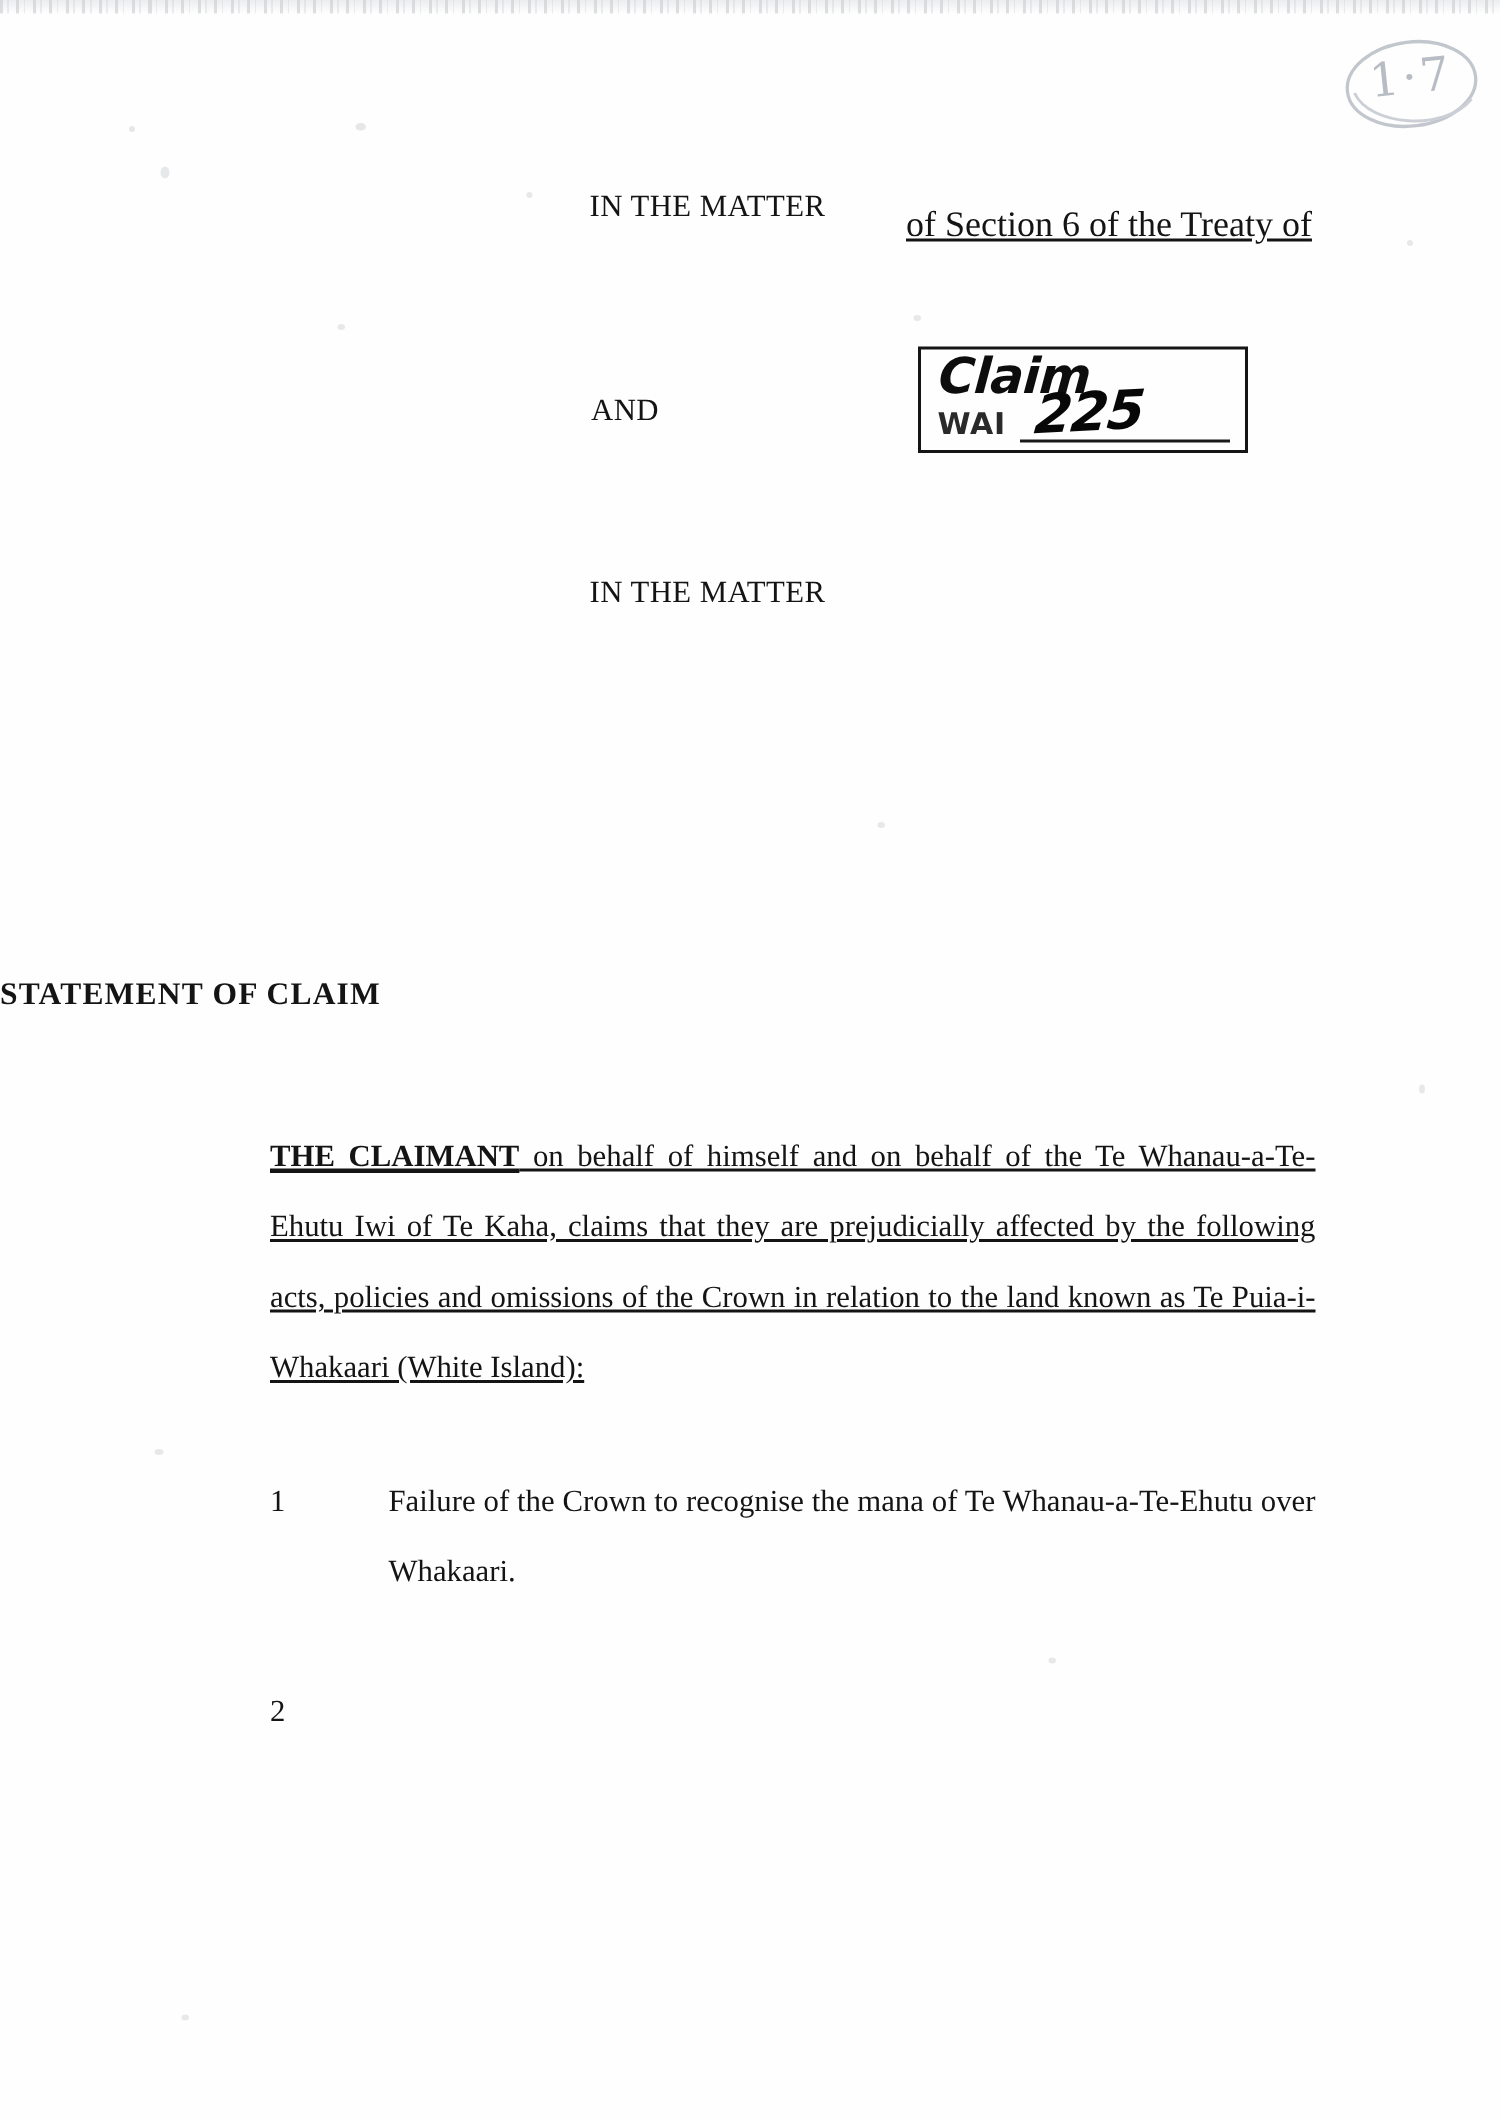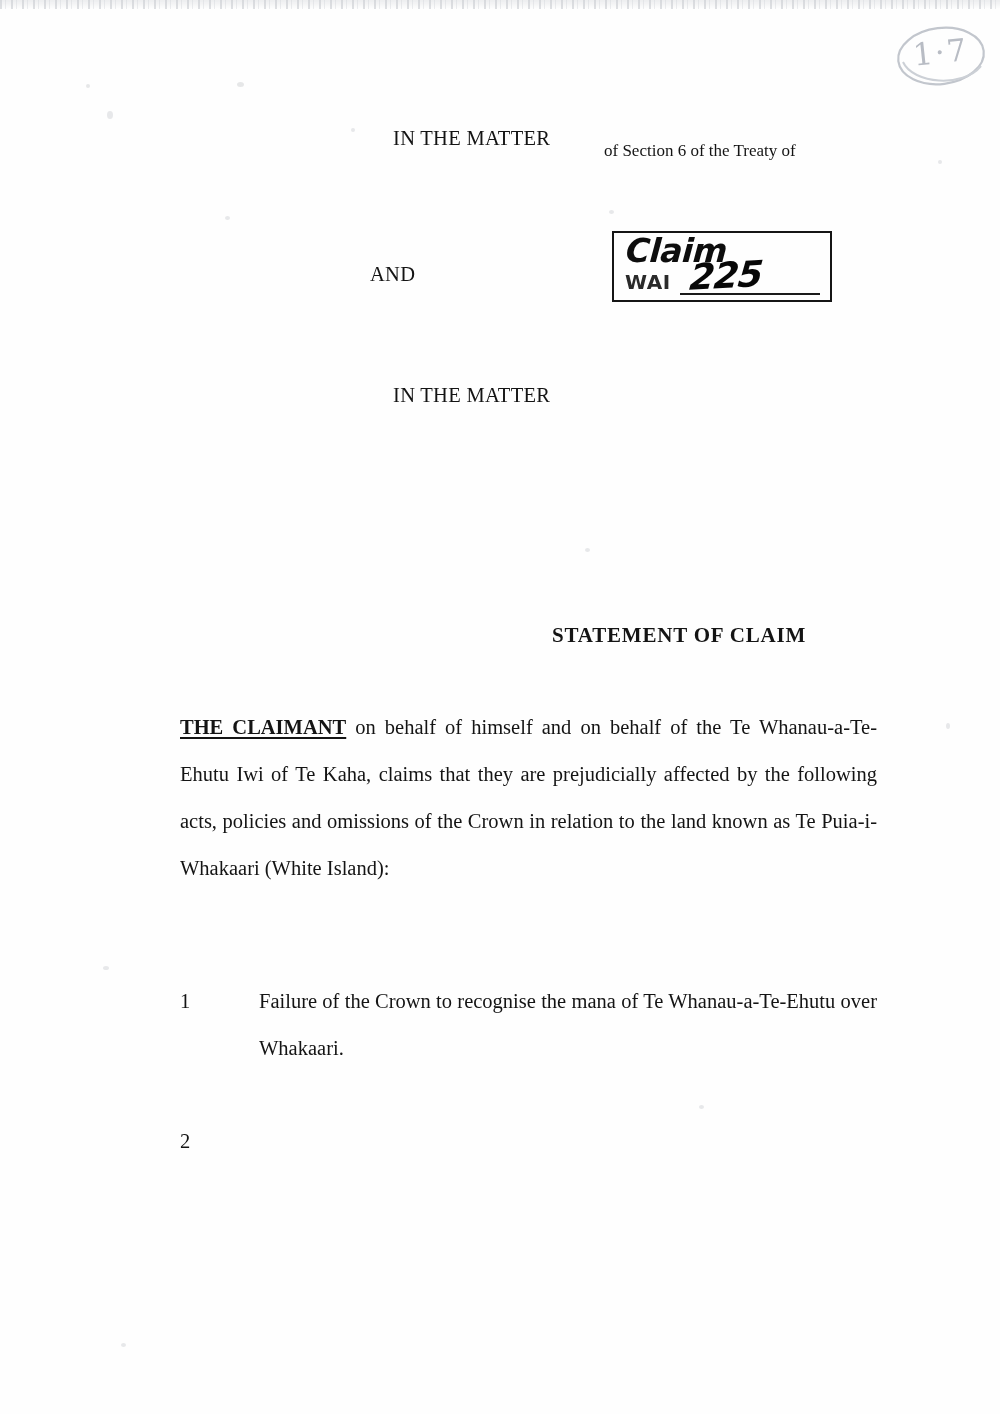--- a/index.html
+++ b/index.html
@@ -49,22 +49,23 @@
     margin-top: 11px;
   }
   .matter-label {
     width: 211px;
     font-size: 20.5px;
     letter-spacing: .3px;
     white-space: nowrap;
   }
   .matter-value {
     width: 300px;
-    font-size: 17px;
+    font-size: 24px;
     line-height: 47px;
+    text-decoration: underline;
   }
   .matter-value div { white-space: nowrap; }
 
   
   .stamp {
     position: absolute;
     left: 612px;
     top: 231px;
     width: 220px;
     height: 71px;
@@ -113,23 +114,23 @@
     font-style: italic;
     letter-spacing: -1px;
     color: #070707;
     transform: skewX(-8deg) rotate(-3deg);
   }
 
   
   .doc-title {
     position: absolute;
     left: 0;
-    top: 623px;
+    top: 650px;
     width: 928px;
-    text-align: right;
+    text-align: left;
     font-size: 21px;
     font-weight: 700;
     letter-spacing: .8px;
     padding-right: 122px;
     box-sizing: border-box;
   }
 
   
   .body-block {
     position: absolute;
@@ -217,40 +218,40 @@
     <span class="page-mark-text">1·7</span>
   </div>
 
   <div class="matter-row" style="left:393px; top:116px;">
     <div class="matter-label">IN THE MATTER</div>
     <div class="matter-value">
       <div>of Section 6 of the Treaty of</div>
     </div>
   </div>
 
-  <div class="matter-row" style="left:370px; top:252px;">
+  <div class="matter-row" style="left:394px; top:252px;">
     <div class="matter-label">AND</div>
   </div>
 
   <div class="stamp">
     <div class="stamp-inner">
       <span class="stamp-claim">Claim</span>
       <span class="stamp-wai">WAI</span>
       <span class="stamp-rule"></span>
       <span class="stamp-number">225</span>
     </div>
   </div>
 
   <div class="matter-row" style="left:393px; top:373px;">
     <div class="matter-label">IN THE MATTER</div>
   </div>
 
   <div class="doc-title">STATEMENT OF CLAIM</div>
 
-  <div class="body-block" style="top:704px;">
+  <div class="body-block" style="top:748px;text-decoration:underline;">
     <span class="lead-in">THE CLAIMANT</span><span> on behalf of himself and on behalf of the Te Whanau-a-Te-Ehutu Iwi of Te Kaha, claims that they are prejudicially affected by the following acts, policies and omissions of the Crown in relation to the land known as Te Puia-i-Whakaari (White Island):</span>
   </div>
 
   <div class="claim-item" style="top:978px;">
     <div class="claim-num">1</div>
     <div class="claim-text">Failure of the Crown to recognise the mana of Te Whanau-a-Te-Ehutu over Whakaari.</div>
   </div>
 
   <div class="claim-item" style="top:1118px;">
     <div class="claim-num">2</div>

